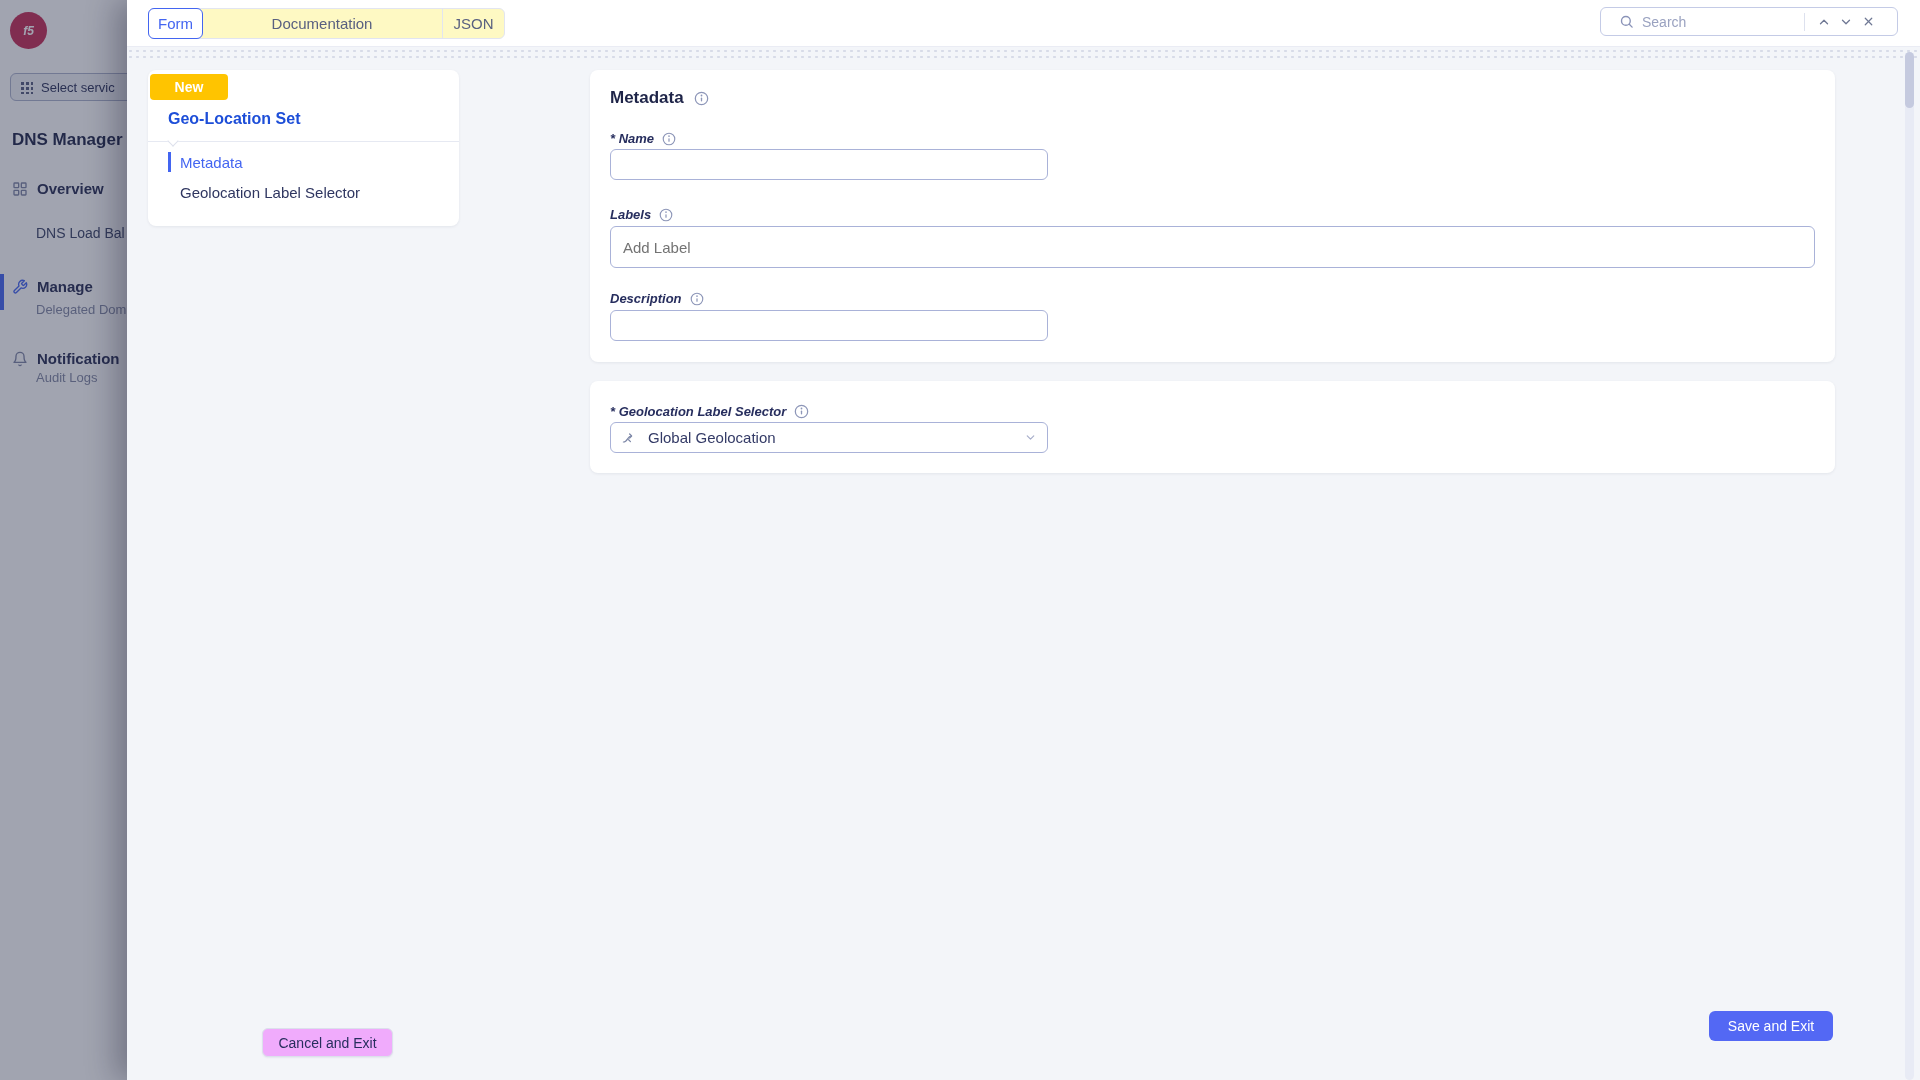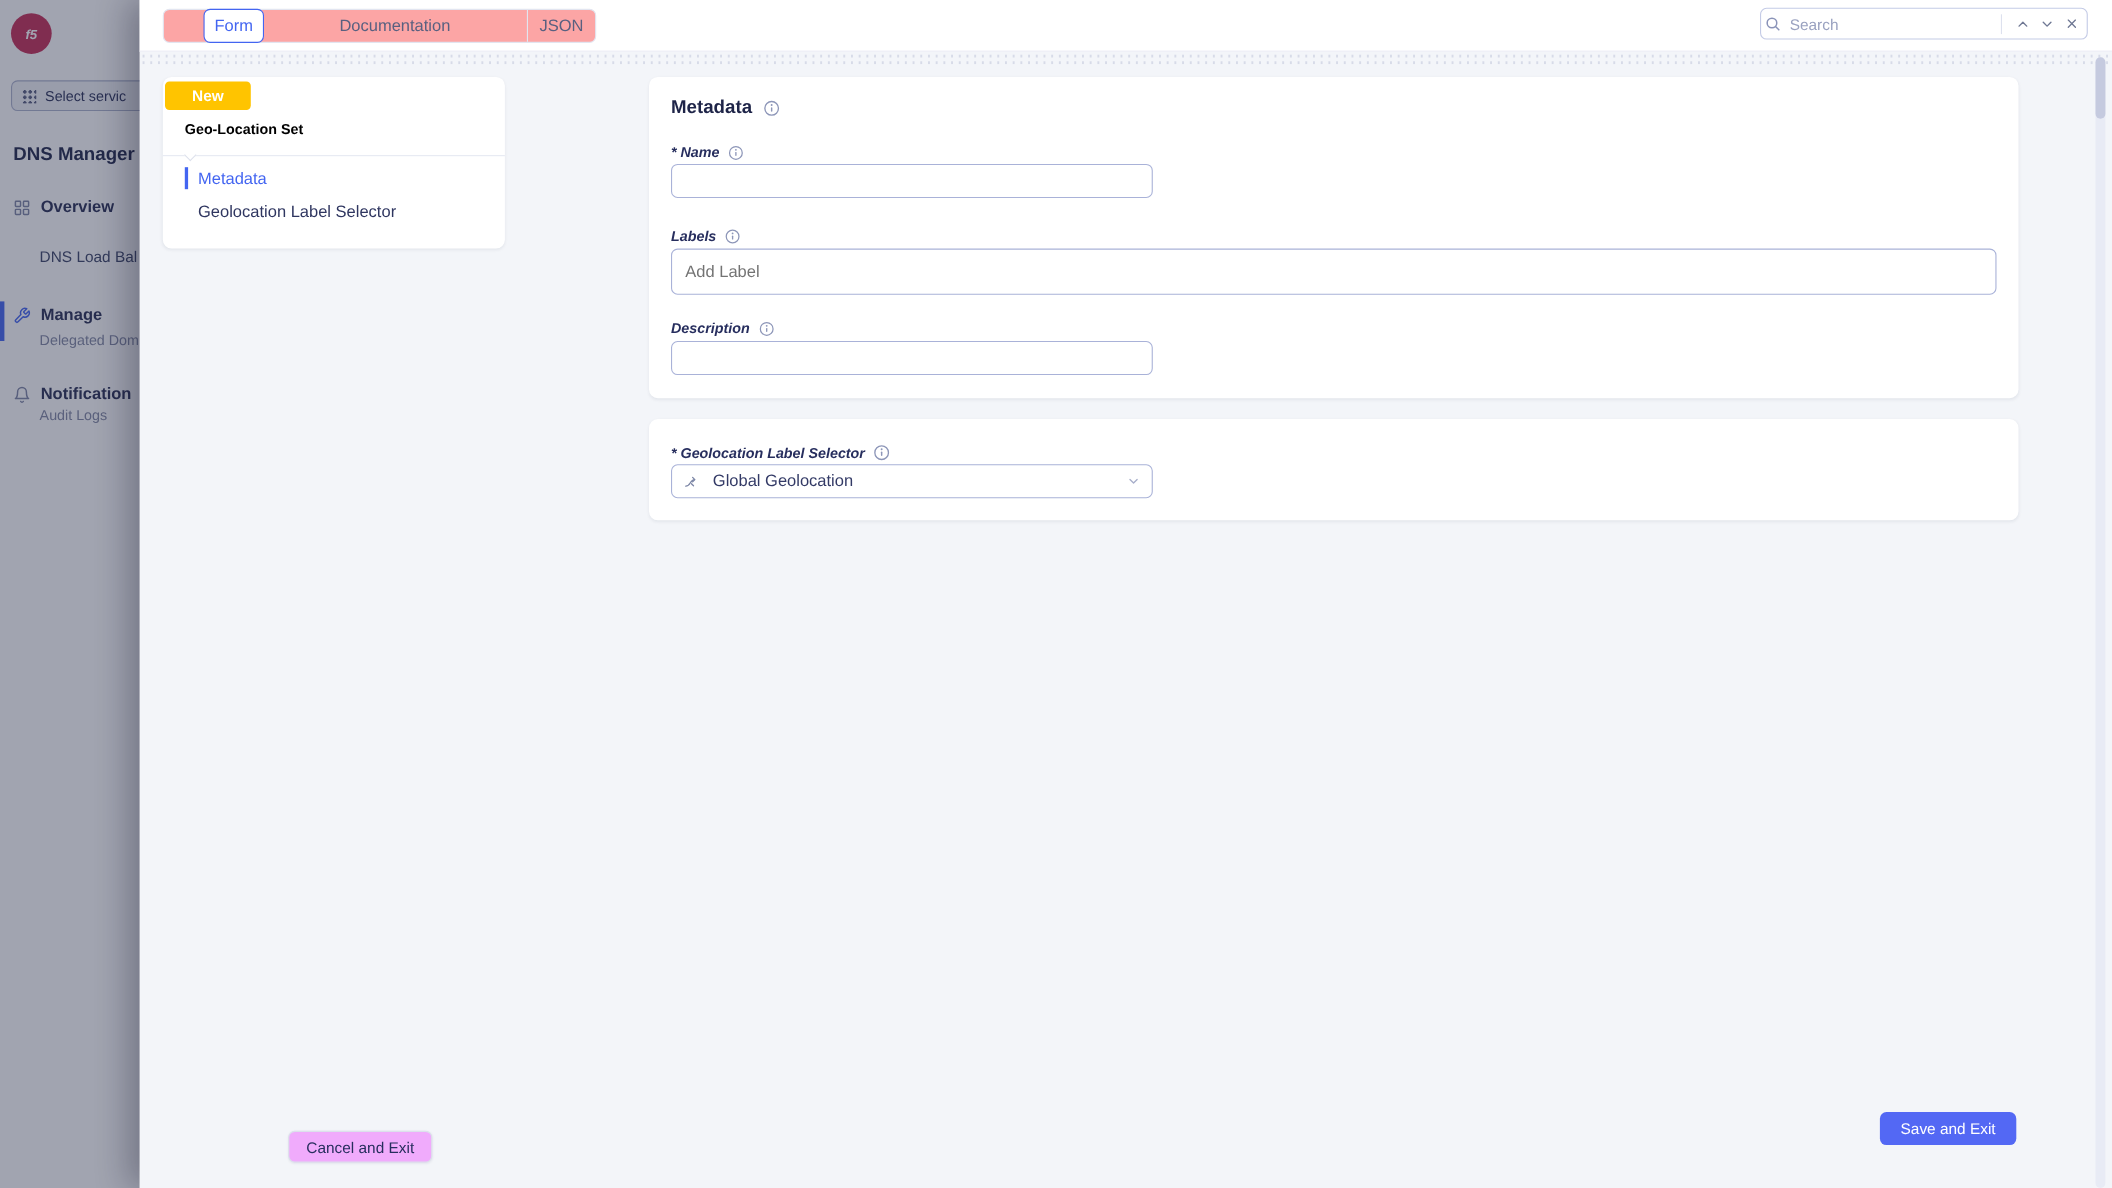--- a/index.html
+++ b/index.html
@@ -27,48 +27,48 @@
   .active-bar { position:absolute; left:0; top:274px; width:4px; height:36px; background:#4365F1; }
   .sb-row svg { flex:0 0 auto; }
   .dim-overlay { position:absolute; inset:0; background:rgba(42,47,76,0.44); z-index:5; }
 
   
   .drawer { position:absolute; left:127px; top:0; width:1793px; height:1080px;
             background:#F3F5F9; z-index:10; box-shadow:-12px 0 28px rgba(15,18,40,0.30); }
   .topbar { position:absolute; left:0; top:0; width:100%; height:47px; background:#FFFFFF;
             border-bottom:1px solid #EAECF4; }
   .tabgroup { position:absolute; left:21px; top:8px; height:31px; display:flex;
-              border:1px solid #E2E5F0; border-radius:6px; background:#fca5a5;padding-left:37px; }
+              border:1px solid #E2E5F0; border-radius:6px; background:#fef9c3; }
   .tab { display:flex; align-items:center; justify-content:center; font-size:15px;
          color:#596080; cursor:pointer; }
   .tab.doc { width:240px; }
   .tab.json { width:62px; border-left:1px solid #E2E5F0; }
   .tab.form-active { width:55px; margin:-1px; height:31px; border:1.5px solid #4365F1;
          border-radius:6px; color:#4365F1; background:#FFFFFF; z-index:2; }
   .searchbox { position:absolute; right:22px; top:7px; width:298px; height:29px;
                border:1px solid #C4CBE6; border-radius:6px; background:#FFFFFF;
-               display:flex; align-items:center; padding:0 3px;margin-left:24px; }
+               display:flex; align-items:center; padding:0 18px;margin-left:24px; }
   .searchbox input { flex:1; border:none; outline:none; font-size:14px; color:#333A66;
                      min-width:0; background:transparent; }
   .searchbox input::placeholder { color:#9AA2C0; }
   .search-divider { width:1px; height:18px; background:#DDE1EE; margin:0 8px; }
   .icon-btn { display:flex; align-items:center; justify-content:center; width:22px; height:22px;
               cursor:pointer; }
 
   .dots-strip { position:absolute; left:0; top:48px; width:100%; height:11px;
                 background-image:radial-gradient(circle,#D7DBE8 1.1px,transparent 1.25px);
                 background-size:7px 6px; }
 
   
   .navcard { position:absolute; left:21px; top:70px; width:311px; height:156px;
              background:#FFFFFF; border-radius:8px; box-shadow:0 1px 3px rgba(20,25,60,0.07); }
   .badge { position:absolute; left:2px; top:4px; width:78px; height:26px; background:#FFC400;
            border-radius:4px; color:#FFFFFF; font-weight:bold; font-size:14px;
            display:flex; align-items:center; justify-content:center; }
-  .navtitle { position:absolute; left:20px; top:40px; font-size:13px; font-weight:bold; color:#000000; }
+  .navtitle { position:absolute; left:20px; top:40px; font-size:16px; font-weight:bold; color:#1d4ed8; }
   .navdivider { position:absolute; left:0; top:71px; width:100%; height:1px; background:#E6E9F2; }
   .notch { position:absolute; left:21px; top:-4px; width:8px; height:8px; background:#FFFFFF;
            border-right:1px solid #DDE1EC; border-bottom:1px solid #DDE1EC;
            transform:rotate(45deg); }
   .navitem { position:absolute; left:20px; height:20px; display:flex; align-items:center;
              font-size:15px; color:#2F3660; cursor:pointer; }
   .navitem .bar { width:3px; height:20px; background:#4365F1; margin-right:9px; }
   .navitem.sel { color:#4365F1; }
   .navitem.second { left:32px; }
 

